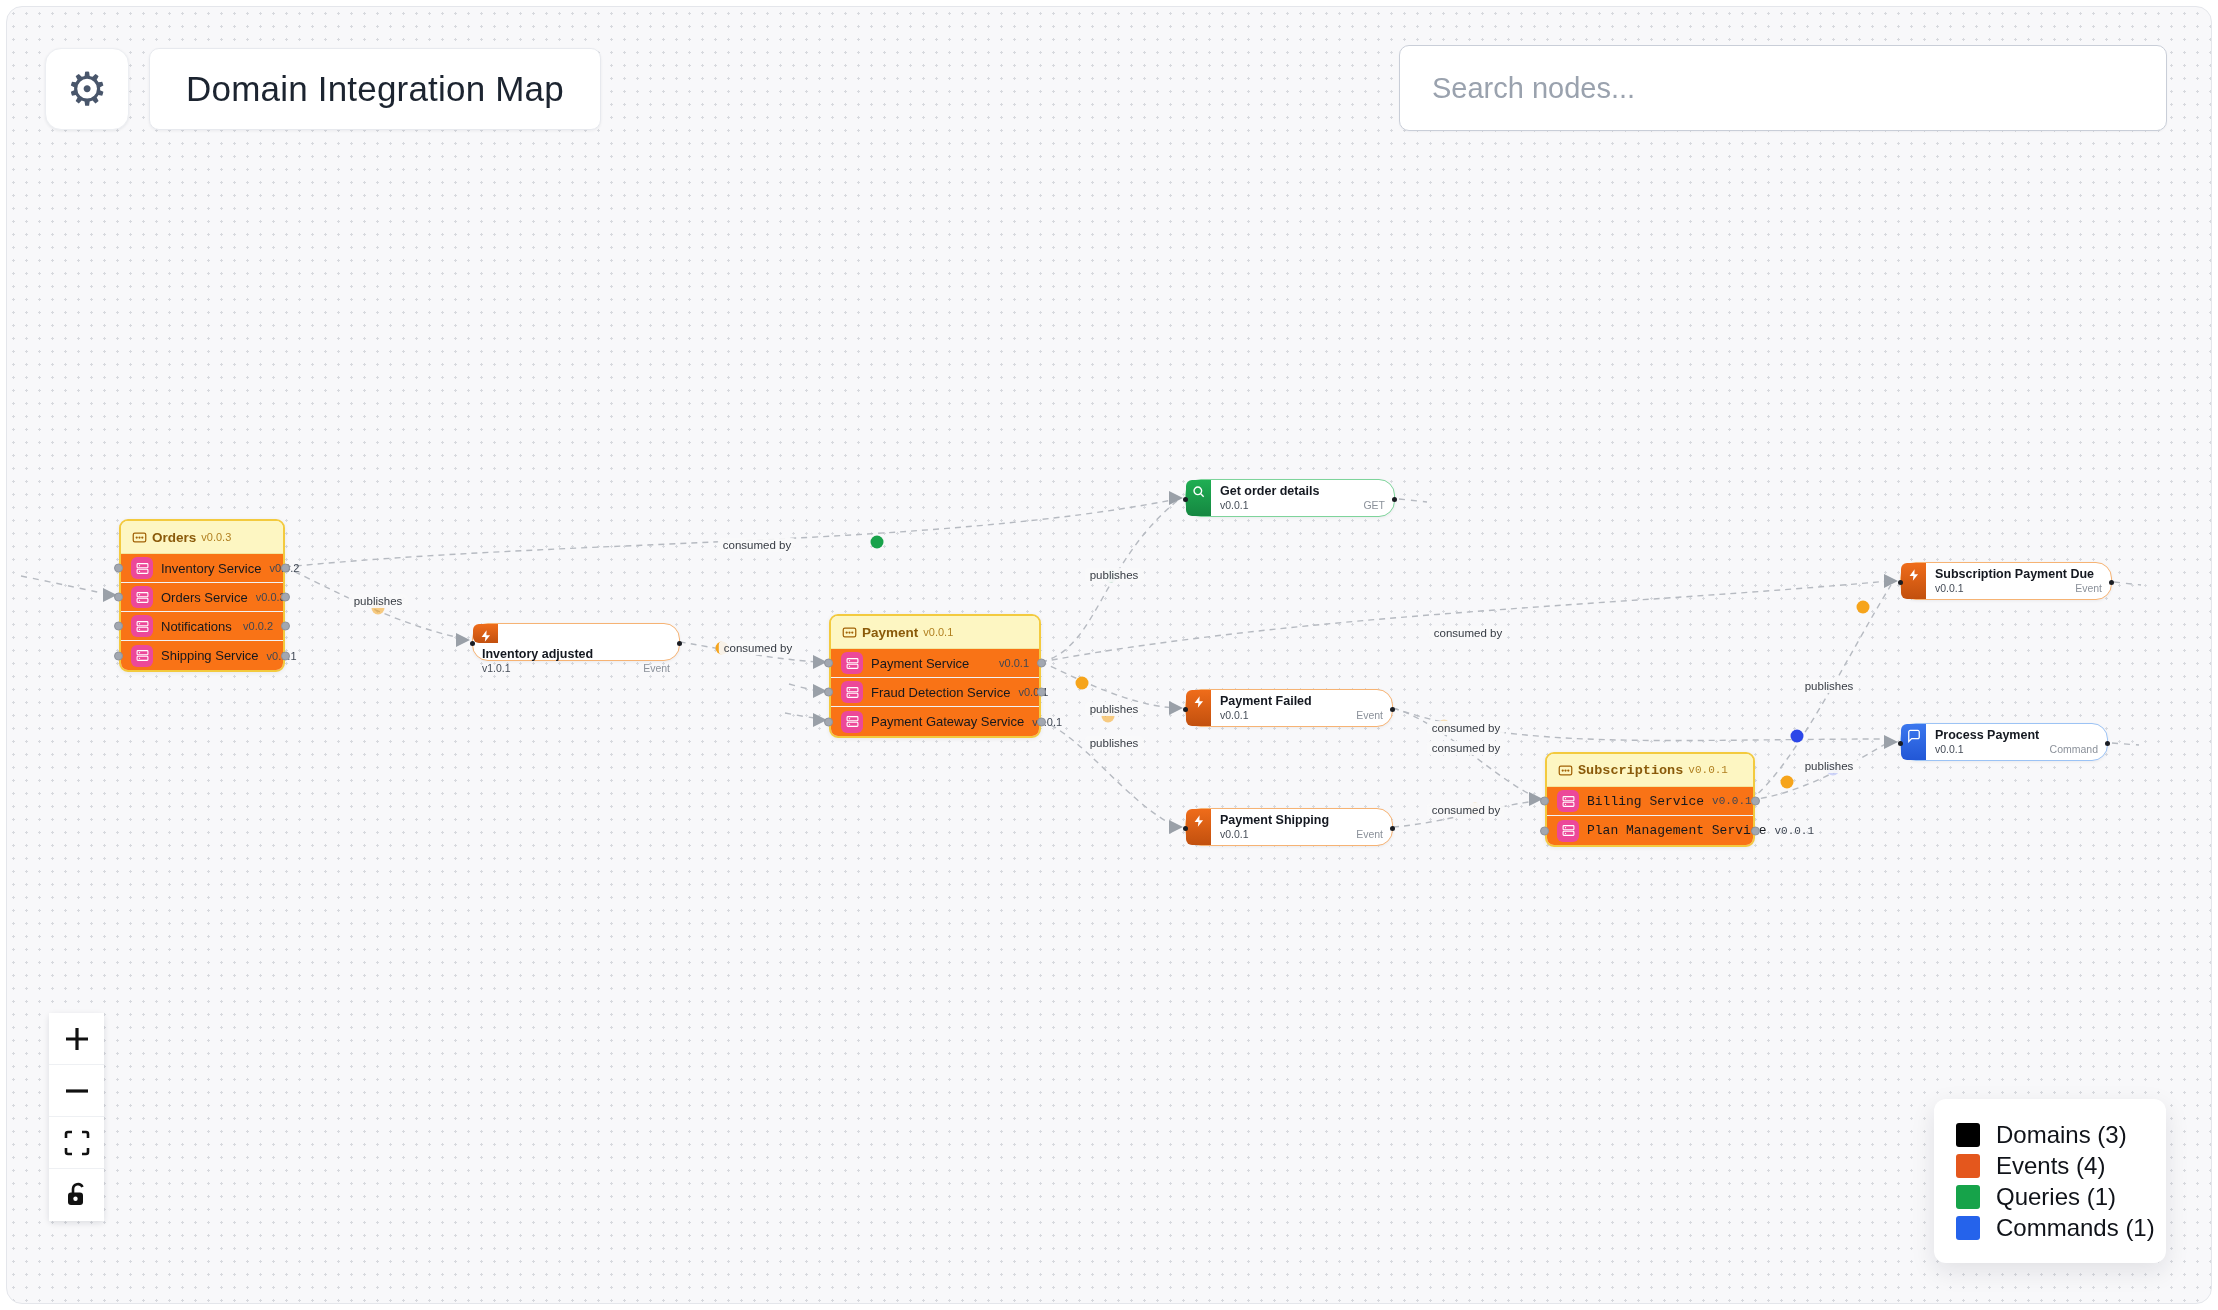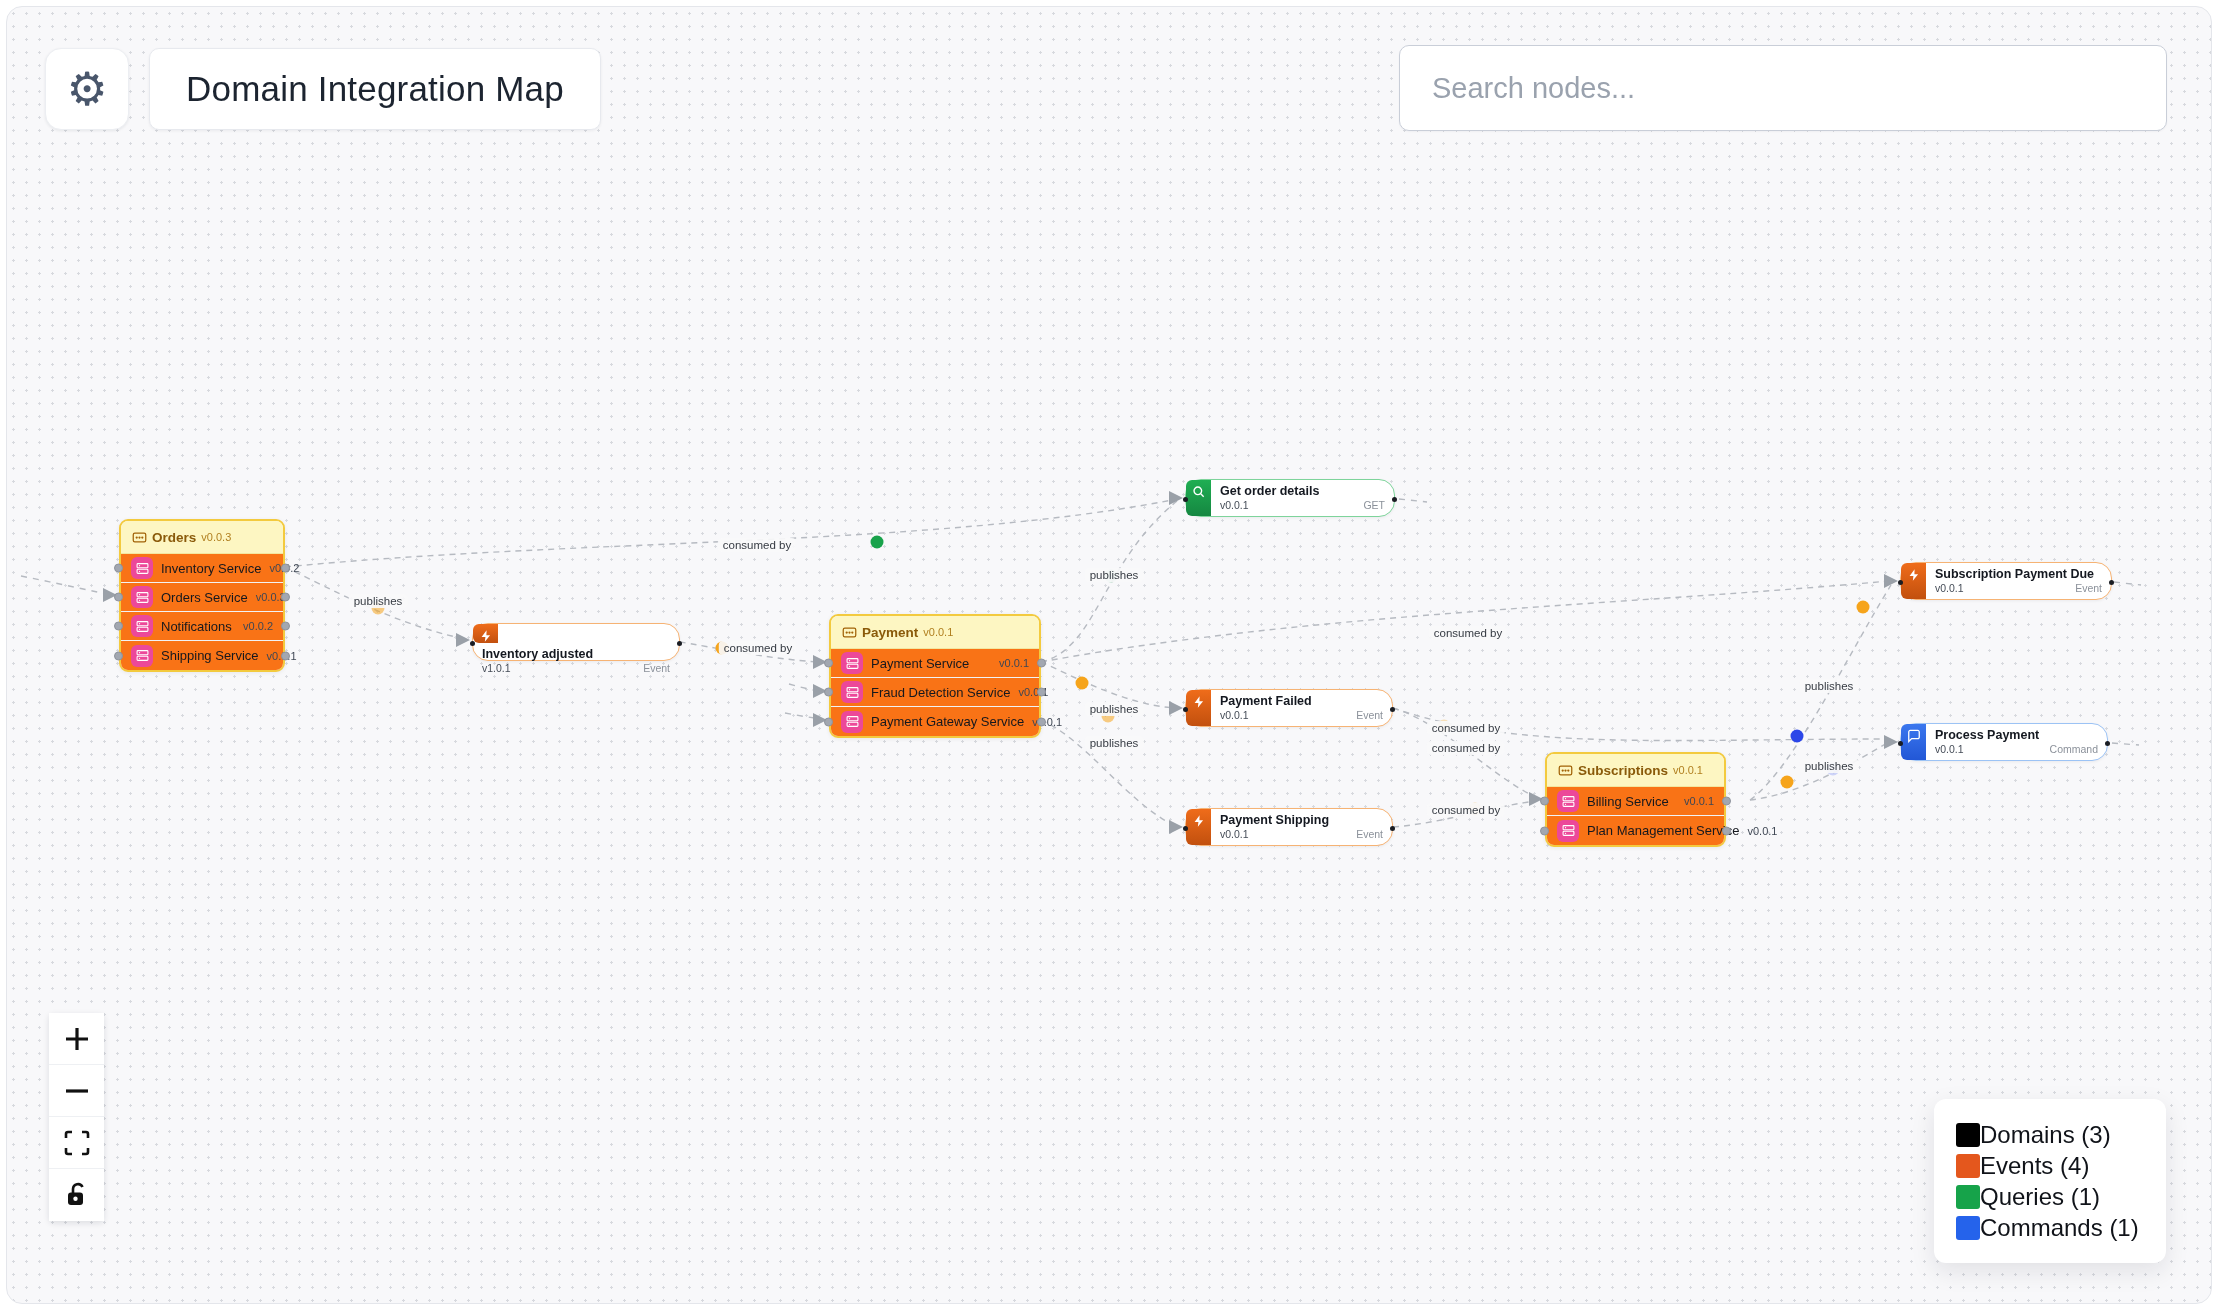--- a/index.html
+++ b/index.html
@@ -24,21 +24,21 @@
   .search-input::placeholder { color:#9aa2ae; }
   
   .controls { position:absolute; left:42px; bottom:82px; width:55px; background:#fff; box-shadow:0 2px 6px rgba(16,24,40,.12);
               border-radius:4px; z-index:30; display:flex; flex-direction:column; }
   .ctrl-btn { width:55px; height:52px; background:#fff; border:none; border-bottom:1px solid #eef0f3;
               display:flex; align-items:center; justify-content:center; cursor:pointer; }
   .ctrl-btn:last-child { border-bottom:none; }
   
   .legend { position:absolute; right:45px; bottom:40px; width:232px; background:#fff; border-radius:12px;
             box-shadow:0 8px 24px rgba(16,24,40,.10); padding:20px 22px; z-index:30; }
-  .legend-row { display:flex; align-items:center; height:31px; }
+  .legend-row { display:flex; align-items:center; gap:16px; height:31px; }
   .legend-swatch { width:24px; height:24px; border-radius:3px; flex:0 0 auto; }
   .legend-label { font-size:24px; color:#101319; white-space:nowrap; }
   
   #edges-svg { position:absolute; inset:0; z-index:1; }
   #labels-layer, #nodes-layer { position:absolute; inset:0; z-index:2; }
   .edge-label { position:absolute; transform:translate(-50%,-50%); font-size:11.5px; color:#363b43;
                 background:rgba(248,248,250,.92); padding:1px 5px; border-radius:4px; white-space:nowrap; z-index:2; }
   
   .domain-node { position:absolute; background:#fff; border:2px solid #f3ca3e; border-radius:9px; z-index:5;
                  box-shadow:0 1px 4px rgba(16,24,40,.07); }
@@ -250,21 +250,21 @@
   <rect x="2" y="3" width="20" height="7.5" rx="1.5"></rect>
               <rect x="2" y="13.5" width="20" height="7.5" rx="1.5"></rect>
   <path d="M6.5 6.75h.01M6.5 17.25h.01" stroke-linecap="round" stroke-width="2.4"></path>
             </svg>
           </span>
       <span class="s-label">Payment Gateway Service</span>
       <span class="s-ver">v0.0.1</span>
       <span class="handle hr"></span>
     </div>
   </div>
-      <div class="domain-node" style="left:1538px; top:745px; width:181px;">
+      <div class="domain-node" style="left:1538px; top:745px; width:210px;font-family:Liberation Mono, monospace;">
     <div class="domain-header">
       <span style="display:flex">
             <svg width="15" height="15" viewBox="0 0 24 24" fill="none" stroke="#a16207" stroke-width="2">
   <rect x="2" y="5" width="20" height="14" rx="2.5"></rect>
               <circle cx="7.5" cy="12" r="0.8" fill="#a16207"></circle>
   <circle cx="12" cy="12" r="0.8" fill="#a16207"></circle>
               <circle cx="16.5" cy="12" r="0.8" fill="#a16207"></circle>
             </svg>
           </span>
       <span class="d-title">Subscriptions</span>

